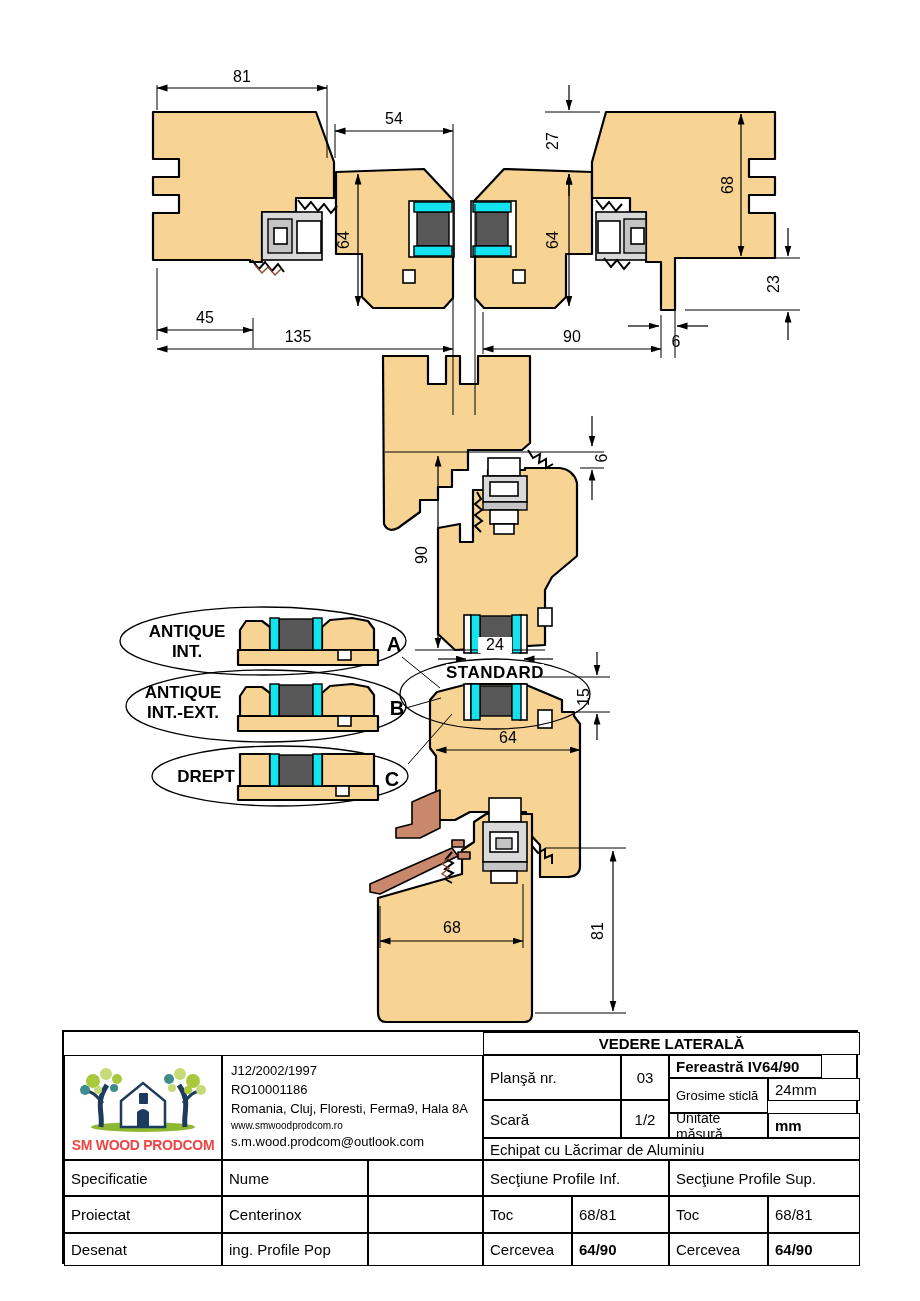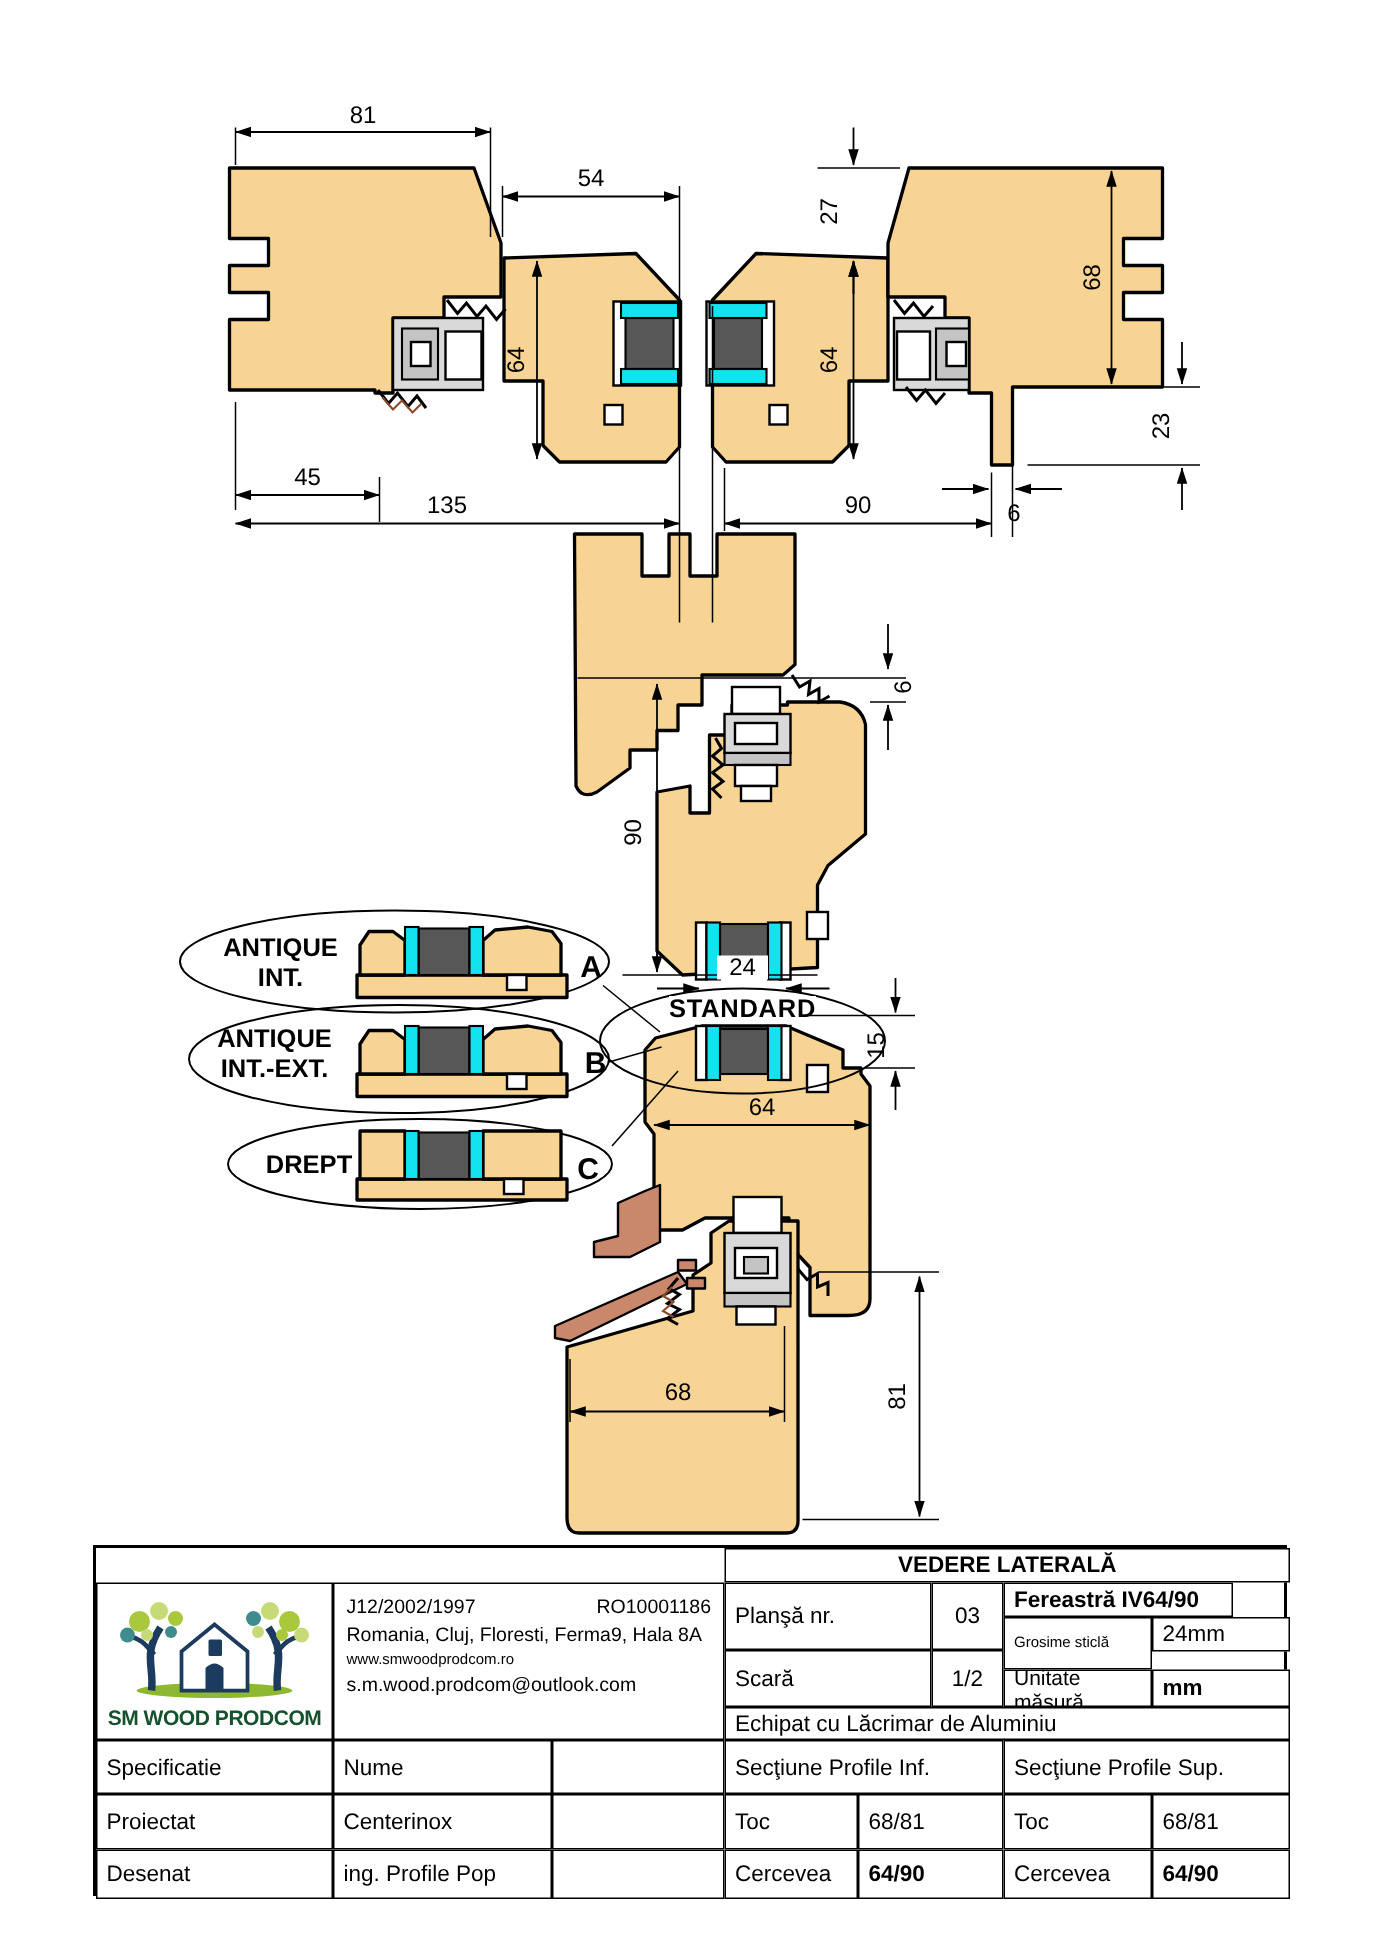--- a/index.html
+++ b/index.html
@@ -10,27 +10,27 @@
   .ct{font-size:17px;font-weight:bold;fill:#000;text-anchor:middle;}
   .cl{font-size:20px;font-weight:bold;fill:#000;text-anchor:middle;}
   .st{font-size:17px;font-weight:bold;fill:#000;text-anchor:middle;letter-spacing:.5px;}
   
   #tbl{position:absolute;left:62px;top:1030px;width:796px;height:234px;border:2px solid #000;box-sizing:border-box;}
   .c{position:absolute;border:1px solid #000;display:flex;align-items:center;
      padding:0 6px;font-size:15px;background:#fff;box-sizing:border-box;color:#000;}
   .hd{justify-content:center;font-weight:bold;padding:0;}
   .ctr{justify-content:center;padding:0;}
   .b{font-weight:bold;}
-  .sm{font-size:10px;}
+  .sm{font-size:13px;}
   .xs{font-size:14px;}
   #info{display:block;padding:6px 8px;font-size:13px;line-height:1.45;}
-  #info .l1{display:flex;justify-content:space-between;}
+  #info .l1{display:flex;justify-content:space-between;flex-direction:column;}
   #info .web{font-size:10px;}
   #logo-cell{flex-direction:column;justify-content:center;padding:0;}
-  #logo-name{font-size:14px;font-weight:bold;color:#14532d;letter-spacing:-.3px;margin-top:2px;}
+  #logo-name{font-size:14px;font-weight:bold;color:#ef4444;letter-spacing:-.3px;margin-top:2px;}
 </style>
 </head>
 <body>
 
 <div id="page">
 
 <svg width="920" height="1030" viewBox="0 0 920 1030" style="position:absolute;left:0;top:0;">
   <defs>
     <marker id="ar" markerWidth="11" markerHeight="8" refX="10.5" refY="3.5" orient="auto-start-reverse" markerUnits="userSpaceOnUse">
       <path d="M0,0 L11,3.5 L0,7 Z" fill="#000"></path>

